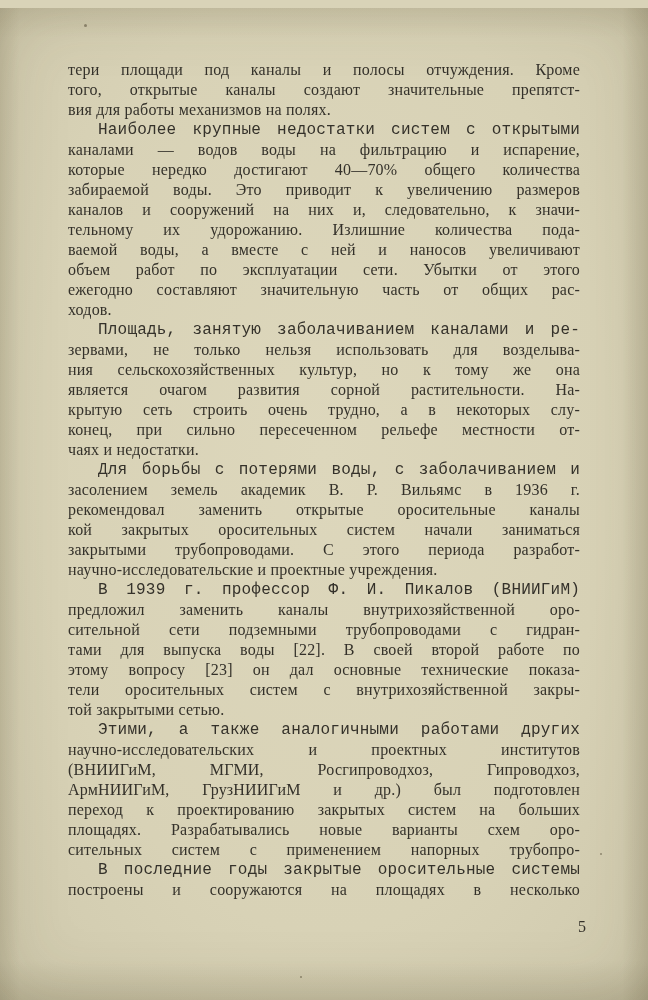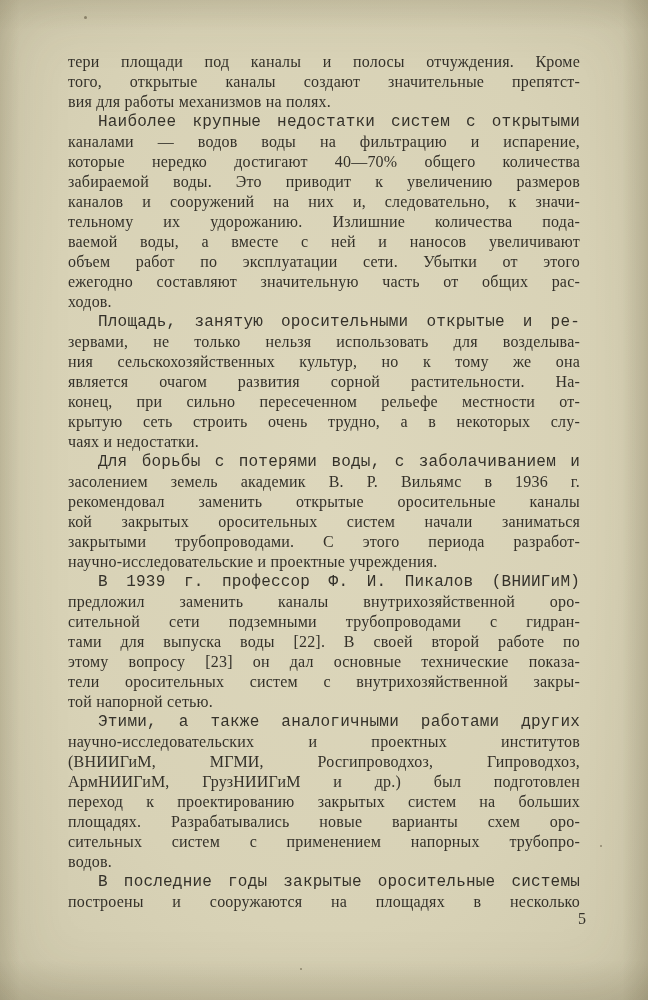--- a/index.html
+++ b/index.html
@@ -15,20 +15,21 @@
     background: #d9d3b8;
   }
   .paper {
     position: absolute;
     inset: 0;
     background:
       linear-gradient(90deg, rgba(70,60,30,0.10) 0, rgba(70,60,30,0) 3%, rgba(70,60,30,0) 96%, rgba(70,60,30,0.14) 100%),
       linear-gradient(180deg, rgba(70,60,30,0.08) 0, rgba(70,60,30,0) 3%, rgba(70,60,30,0) 96%, rgba(70,60,30,0.12) 100%),
       radial-gradient(ellipse at 50% 45%, #ddd7bc 0%, #d8d2b6 62%, #cfc9ad 100%);
     box-shadow: inset 0 0 70px rgba(80,68,35,0.18);
+    margin-top: 8px;
   }
   .text-block {
     position: absolute;
     left: 68px;
     top: 52px;
     width: 512px;
     color: #34312a;
     font-size: 16px;
     line-height: 20px;
     letter-spacing: 0.2px;
@@ -84,54 +85,53 @@
         <div class="line">которые нередко достигают 40—70% общего количества</div>
         <div class="line">забираемой воды. Это приводит к увеличению размеров</div>
         <div class="line">каналов и сооружений на них и, следовательно, к значи-</div>
         <div class="line">тельному их удорожанию. Излишние количества пода-</div>
         <div class="line">ваемой воды, а вместе с ней и наносов увеличивают</div>
         <div class="line">объем работ по эксплуатации сети. Убытки от этого</div>
         <div class="line">ежегодно составляют значительную часть от общих рас-</div>
         <div class="line last">ходов.</div>
       </div>
       <div class="para">
-        <div class="line indent">Площадь, занятую оросительными открытые и ре-</div>
+        <div class="line indent">Площадь, занятую заболачиванием каналами и ре-</div>
         <div class="line">зервами, не только нельзя использовать для возделыва-</div>
         <div class="line">ния сельскохозяйственных культур, но к тому же она</div>
         <div class="line">является очагом развития сорной растительности. На-</div>
+        <div class="line">крытую сеть строить очень трудно, а в некоторых слу-</div>
         <div class="line">конец, при сильно пересеченном рельефе местности от-</div>
-        <div class="line">крытую сеть строить очень трудно, а в некоторых слу-</div>
         <div class="line last">чаях и недостатки.</div>
       </div>
       <div class="para">
         <div class="line indent">Для борьбы с потерями воды, с заболачиванием и</div>
         <div class="line">засолением земель академик В. Р. Вильямс в 1936 г.</div>
         <div class="line">рекомендовал заменить открытые оросительные каналы</div>
         <div class="line">кой закрытых оросительных систем начали заниматься</div>
         <div class="line">закрытыми трубопроводами. С этого периода разработ-</div>
         <div class="line last">научно-исследовательские и проектные учреждения.</div>
       </div>
       <div class="para">
         <div class="line indent">В 1939 г. профессор Ф. И. Пикалов (ВНИИГиМ)</div>
         <div class="line">предложил заменить каналы внутрихозяйственной оро-</div>
         <div class="line">сительной сети подземными трубопроводами с гидран-</div>
         <div class="line">тами для выпуска воды [22]. В своей второй работе по</div>
         <div class="line">этому вопросу [23] он дал основные технические показа-</div>
         <div class="line">тели оросительных систем с внутрихозяйственной закры-</div>
-        <div class="line last">той напорной сетью.</div>
+        <div class="line last">той закрытыми сетью.</div>
       </div>
       <div class="para">
         <div class="line indent">Этими, а также аналогичными работами других</div>
         <div class="line">научно-исследовательских и проектных институтов</div>
         <div class="line">(ВНИИГиМ, МГМИ, Росгипроводхоз, Гипроводхоз,</div>
         <div class="line">АрмНИИГиМ, ГрузНИИГиМ и др.) был подготовлен</div>
         <div class="line">переход к проектированию закрытых систем на больших</div>
         <div class="line">площадях. Разрабатывались новые варианты схем оро-</div>
         <div class="line">сительных систем с применением напорных трубопро-</div>
-        <div class="line last">водов.</div>
       </div>
       <div class="para">
         <div class="line indent">В последние годы закрытые оросительные системы</div>
         <div class="line">построены и сооружаются на площадях в несколько</div>
       </div>
     </div>
 
   <div class="page-number">5</div>
 </div>
 

